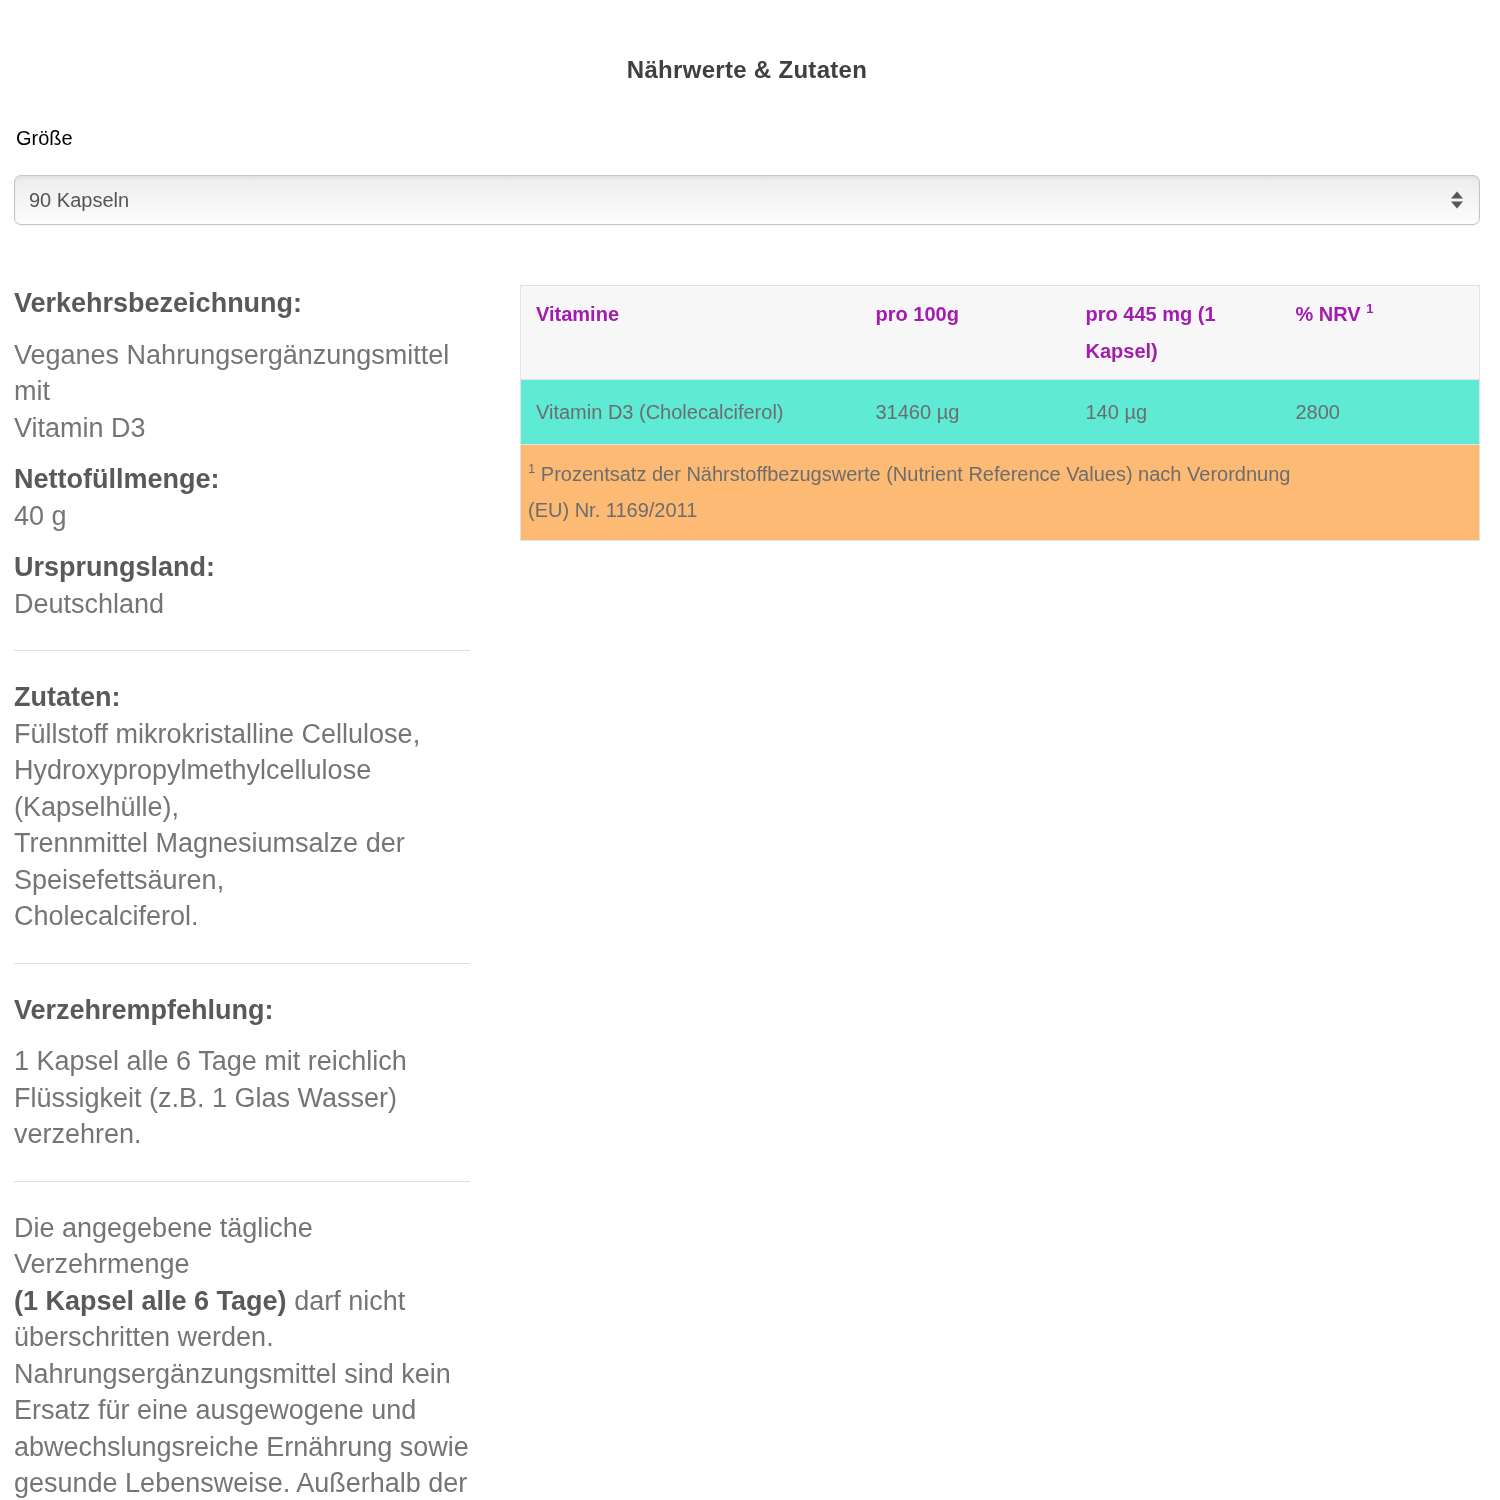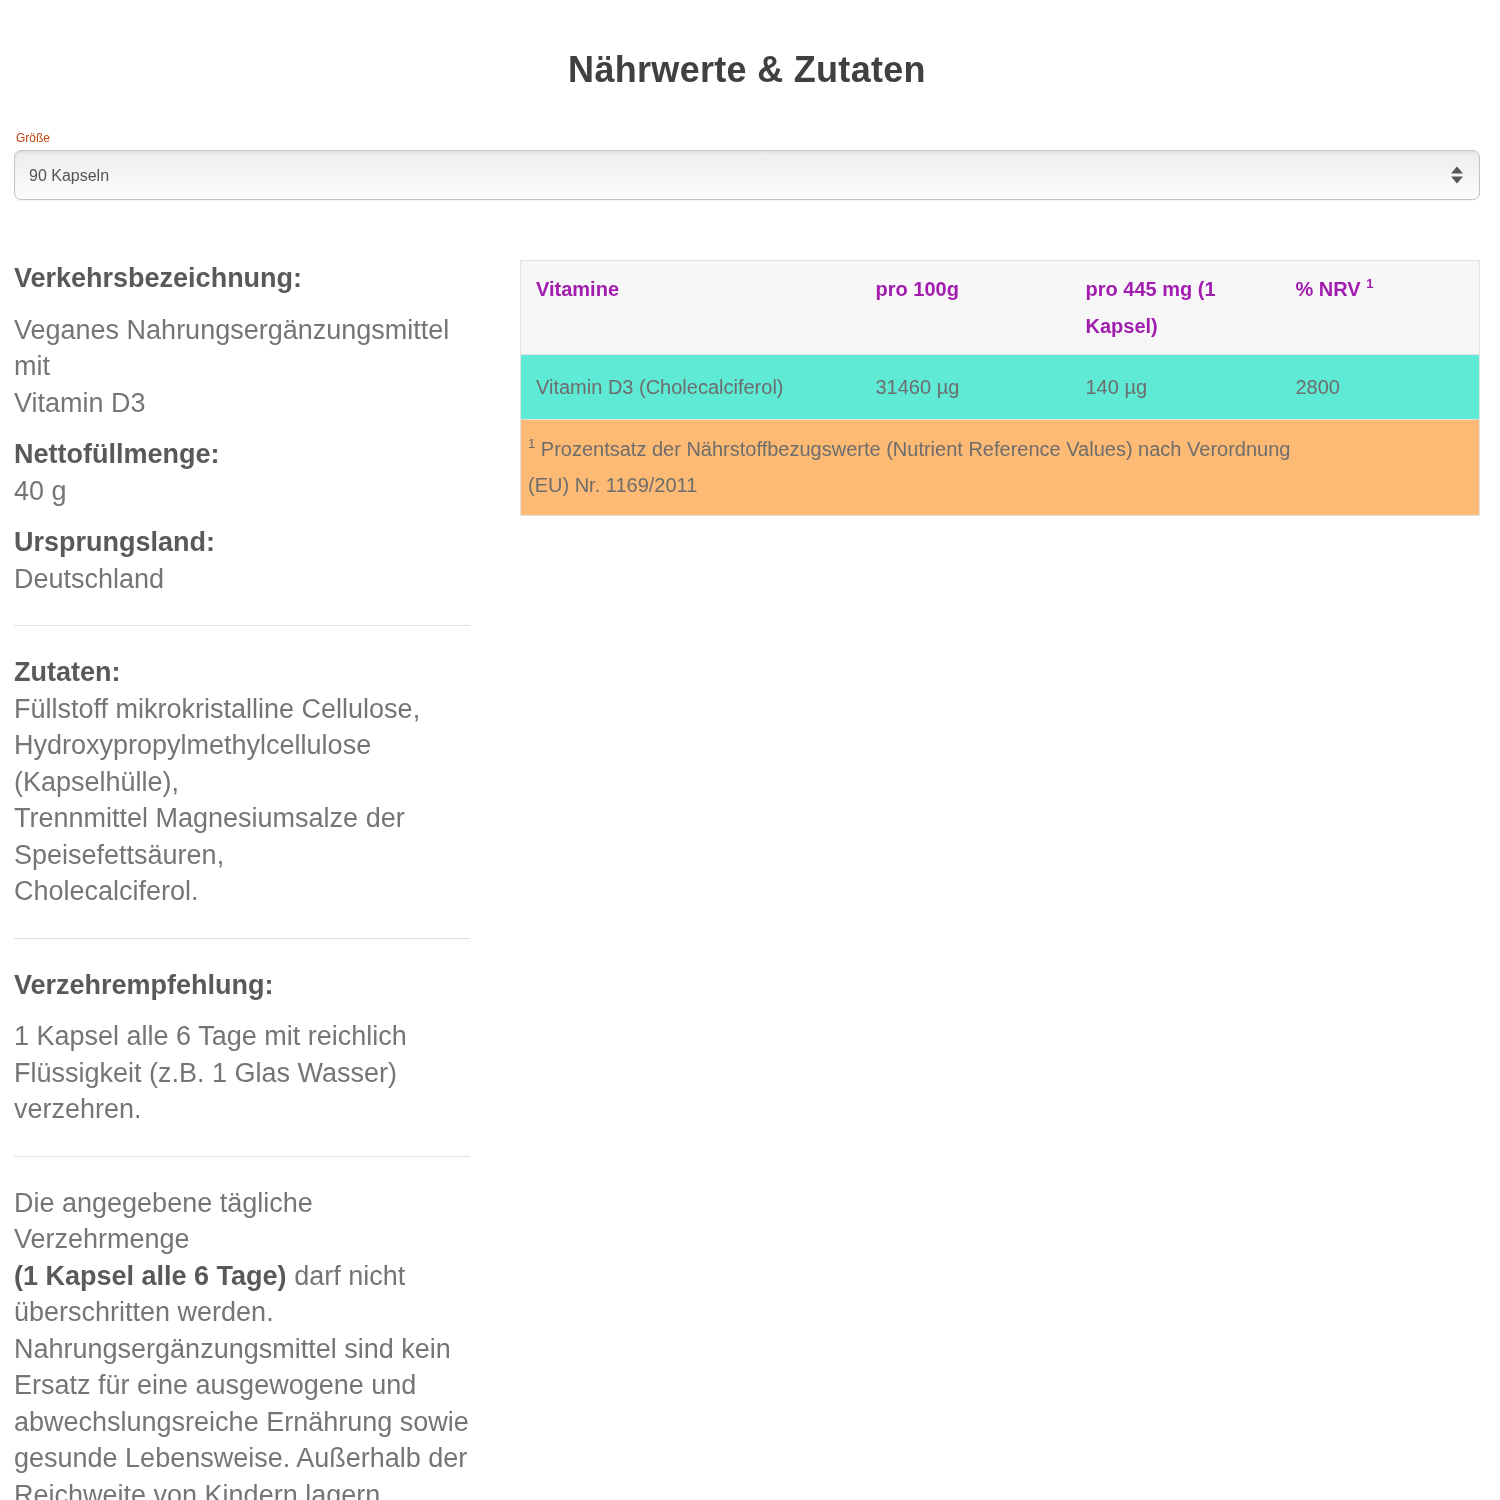--- a/index.html
+++ b/index.html
@@ -9,52 +9,52 @@
     color: #757575;
     width: 1500px;
   }
   .page {
     width: 1500px;
     padding: 50px 20px 60px 14px;
   }
   .page-title {
     margin: 0 0 36px 0;
     text-align: center;
-    font-size: 36px;
+    font-size: 24px;
     line-height: 40px;
     font-weight: bold;
     color: #404040;
     letter-spacing: 0.3px;
   }
   
   .size-label {
     display: block;
-    font-size: 12px;
+    font-size: 20px;
     line-height: 24px;
-    color: #c2410c;
-    margin: 0 0 0 2px;
+    color: #000000;
+    margin: 0 0 25px 2px;
   }
   .select-wrap {
     position: relative;
     height: 50px;
     border: 1px solid #c5c5c5;
     border-radius: 7px;
     background: linear-gradient(#ececec, #fdfdfd);
     box-shadow: inset 0 2px 3px rgba(0,0,0,0.05), 0 1px 1px rgba(0,0,0,0.05);
   }
   .size-select {
     appearance: none;
     -webkit-appearance: none;
     -moz-appearance: none;
     width: 100%;
     height: 100%;
     border: none;
     background: transparent;
     font-family: "Liberation Sans", sans-serif;
-    font-size: 16px;
+    font-size: 20px;
     color: #555555;
     padding: 0 46px 0 14px;
     cursor: pointer;
     outline: none;
   }
   .updown-arrows {
     position: absolute;
     right: 16px;
     top: 50%;
     transform: translateY(-50%);

